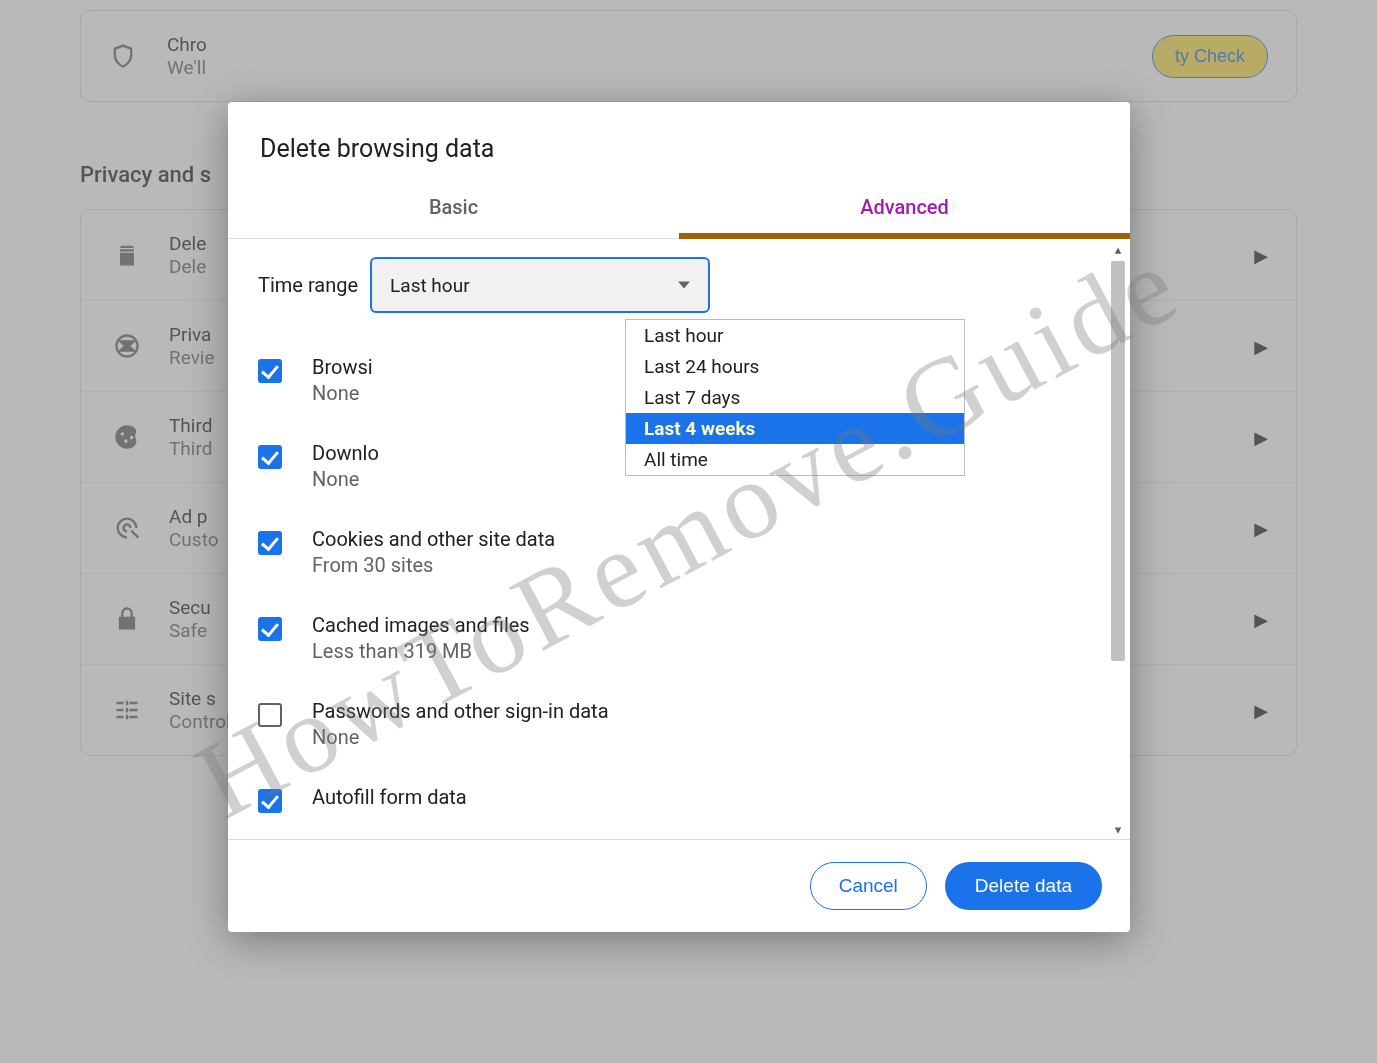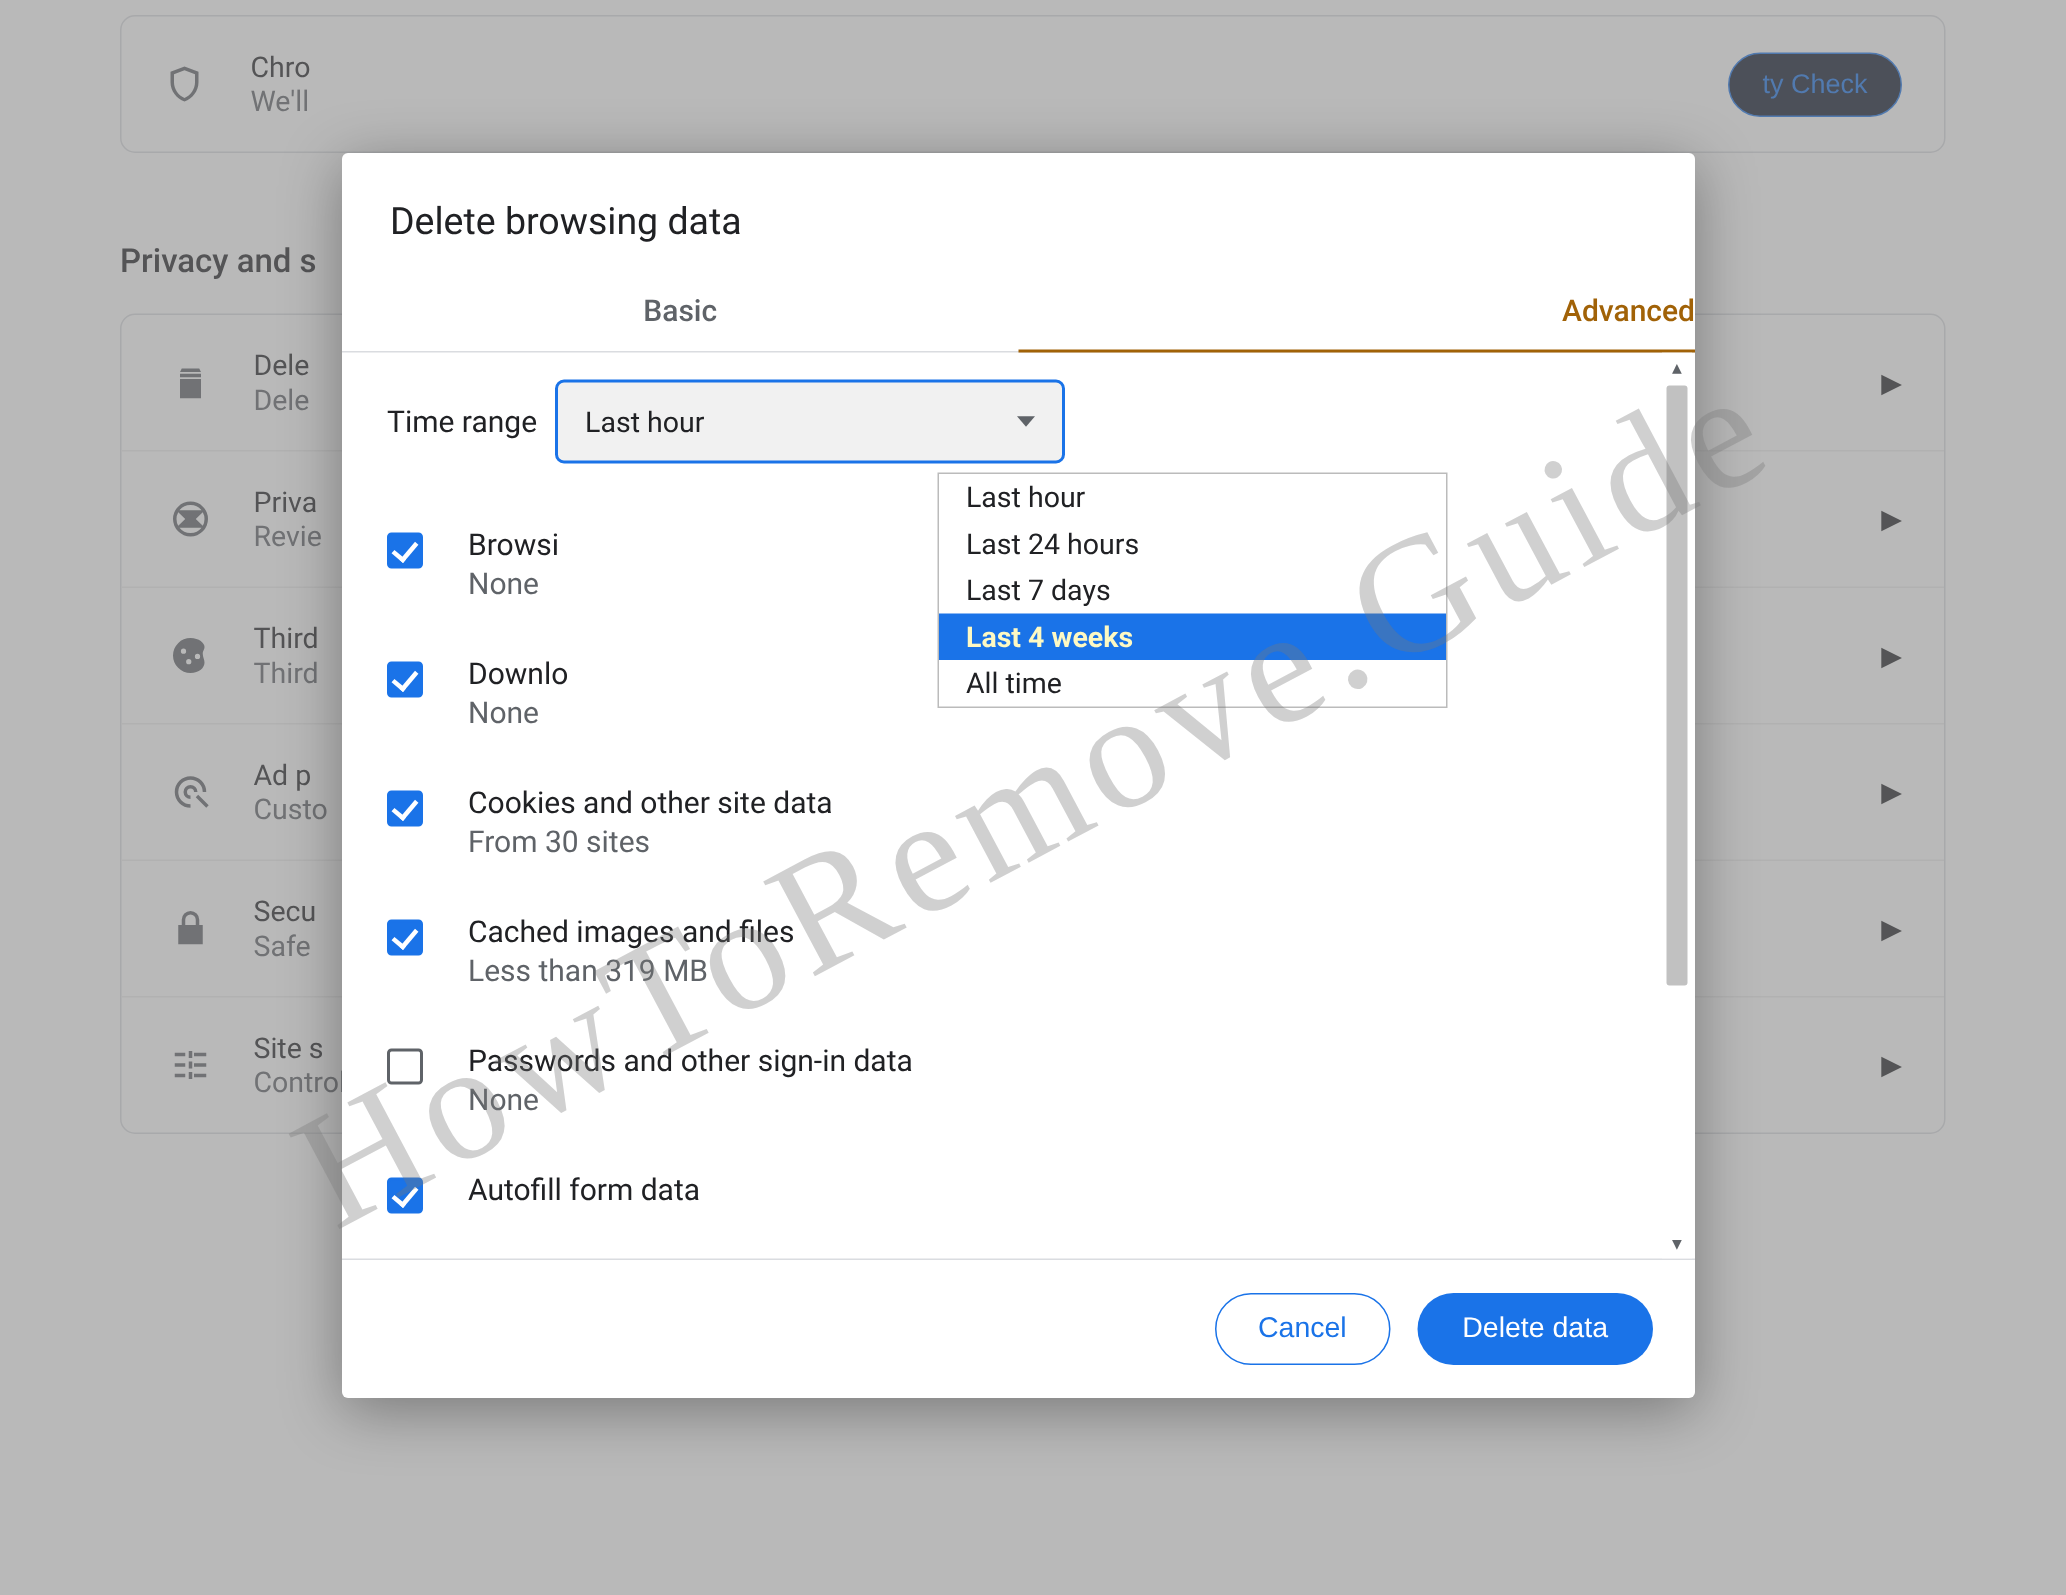--- a/index.html
+++ b/index.html
@@ -32,21 +32,21 @@
   padding: 22px 28px;
   gap: 22px;
 }
 .safety-row .icon-slot { width: 36px; display:flex; align-items:center; }
 .safety-row .text-col { flex: 1; }
 .safety-row .line1 { font-size: 19px; color:#202124; }
 .safety-row .line2 { font-size: 19px; color:#5f6368; }
 .safety-btn {
   border: 1px solid #1a73e8;
   color: #1a73e8;
-  background: #0f172a;
+  background: #fde047;
   border-radius: 22px;
   padding: 10px 22px;
   font-size: 18px;
   font-weight: 500;
 }
 .priv-row {
   display: flex;
   align-items: center;
   padding: 22px 28px;
   gap: 24px;
@@ -86,24 +86,23 @@
 .tab {
   flex: 1;
   text-align: center;
   padding: 14px 0;
   font-size: 20px;
   font-weight: 500;
   color: #5f6368;
   cursor: pointer;
 }
 .tab.active {
-  color: #a16207;
-  border-bottom: 2px solid #a16207;
+  color: #a21caf;
+  border-bottom: 6px solid #a16207;
   margin-bottom: -1px;
-  text-align: right;
 }
 .dialog-body {
   flex: 1;
   position: relative;
   overflow: hidden;
 }
 .scroll-area {
   position:absolute; left:0; top:0; right:22px; bottom:0;
   padding: 18px 10px 0 30px;
 }

